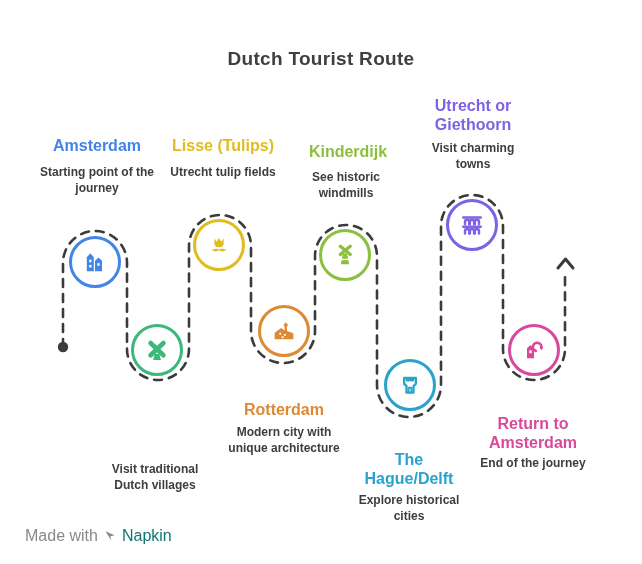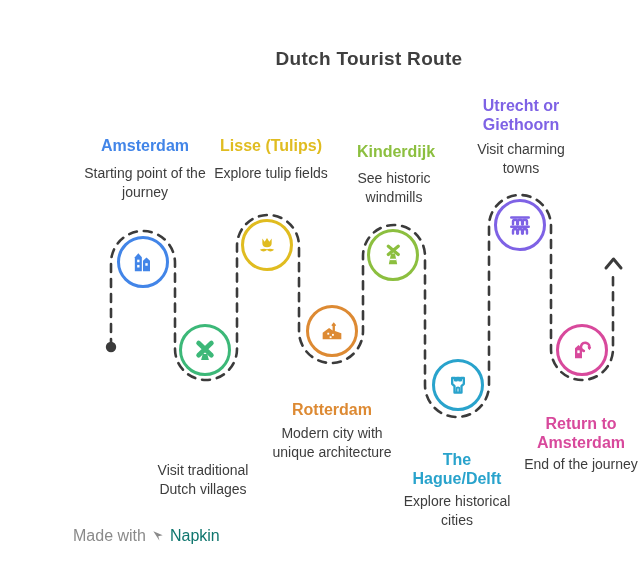--- a/index.html
+++ b/index.html
@@ -1,37 +1,37 @@
 <!DOCTYPE html>
 <html><head>
 <meta charset="utf-8">
 <style>
   html,body{margin:0;padding:0;}
   body{
     width:642px;height:564px;position:relative;background:#ffffff;
     font-family:"Liberation Sans", sans-serif;overflow:hidden;
   }
-  .canvas{position:absolute;inset:0;margin-left:48px;}
+  .canvas{position:absolute;inset:0;}
   .title{
     position:absolute;left:0;top:48px;width:642px;text-align:center;
     font-size:19px;font-weight:bold;color:#3f3f3f;letter-spacing:.3px;
   }
   .route-svg{position:absolute;left:0;top:0;}
   .stop-circle{
     position:absolute;width:46px;height:46px;border-radius:50%;
     border:3px solid var(--c);color:var(--c);background:#ffffff;
     display:flex;align-items:center;justify-content:center;box-sizing:content-box;
   }
   .stop-circle svg{display:block;}
   .stop-label{
     position:absolute;text-align:center;font-weight:bold;font-size:16px;
     line-height:1.18;color:var(--c);white-space:pre-line;
   }
   .stop-desc{
-    position:absolute;text-align:center;font-weight:normal;font-size:14px;
+    position:absolute;text-align:center;font-weight:bold;font-size:12px;
     line-height:1.35;color:#3d3d3d;white-space:pre-line;
   }
   
   .pc-0{left:69px;top:236px;}  .pc-1{left:131px;top:324px;}
   .pc-2{left:193px;top:219px;} .pc-3{left:258px;top:305px;}
   .pc-4{left:319px;top:229px;} .pc-5{left:384px;top:359px;}
   .pc-6{left:446px;top:199px;} .pc-7{left:508px;top:324px;}
   
   .pl-0{left:27px;top:137px;width:140px;}
   .pl-1{left:85px;top:420px;width:140px;}
@@ -95,21 +95,21 @@
   <div class="stop-desc pd-1">Visit traditional
 Dutch villages</div>
 
   <div class="stop-circle pc-2" style="--c: #e0bc20;">
     <svg width="28" height="28" viewBox="0 0 24 24">
       <path d="M8 6.5 L8 10.5 Q8 14 12 14 Q16 14 16 10.5 L16 6.5 L14 9.3 L12 6 L10 9.3 Z" fill="currentColor"></path>
       <path d="M5.8 16 Q9 18.8 12 16.3 Q15 18.8 18.2 16 Q15 14.8 12 15.6 Q9 14.8 5.8 16 Z" fill="currentColor"></path>
     </svg>
   </div>
   <div class="stop-label pl-2" style="--c: #e0bc20;">Lisse (Tulips)</div>
-  <div class="stop-desc pd-2">Explore tulip fields</div>
+  <div class="stop-desc pd-2">Utrecht tulip fields</div>
 
   <div class="stop-circle pc-3" style="--c: #dd8a33;">
     <svg width="28" height="28" viewBox="0 0 24 24">
       <path d="M4 19 L4 13.5 L9.5 9.5 L12.5 11.5 L12.5 8 L11.4 7 L13.5 4.5 L15.6 7 L14.5 8 L14.5 12 L20 14 L20 19 Z" fill="currentColor"></path>
       <rect x="8" y="13.5" width="1.6" height="1.6" fill="#fff"></rect>
       <rect x="12" y="14.5" width="1.6" height="1.6" fill="#fff"></rect>
       <rect x="10" y="16.5" width="1.6" height="1.6" fill="#fff"></rect>
     </svg>
   </div>
   <div class="stop-label pl-3" style="--c: #dd8a33;">Rotterdam</div>

